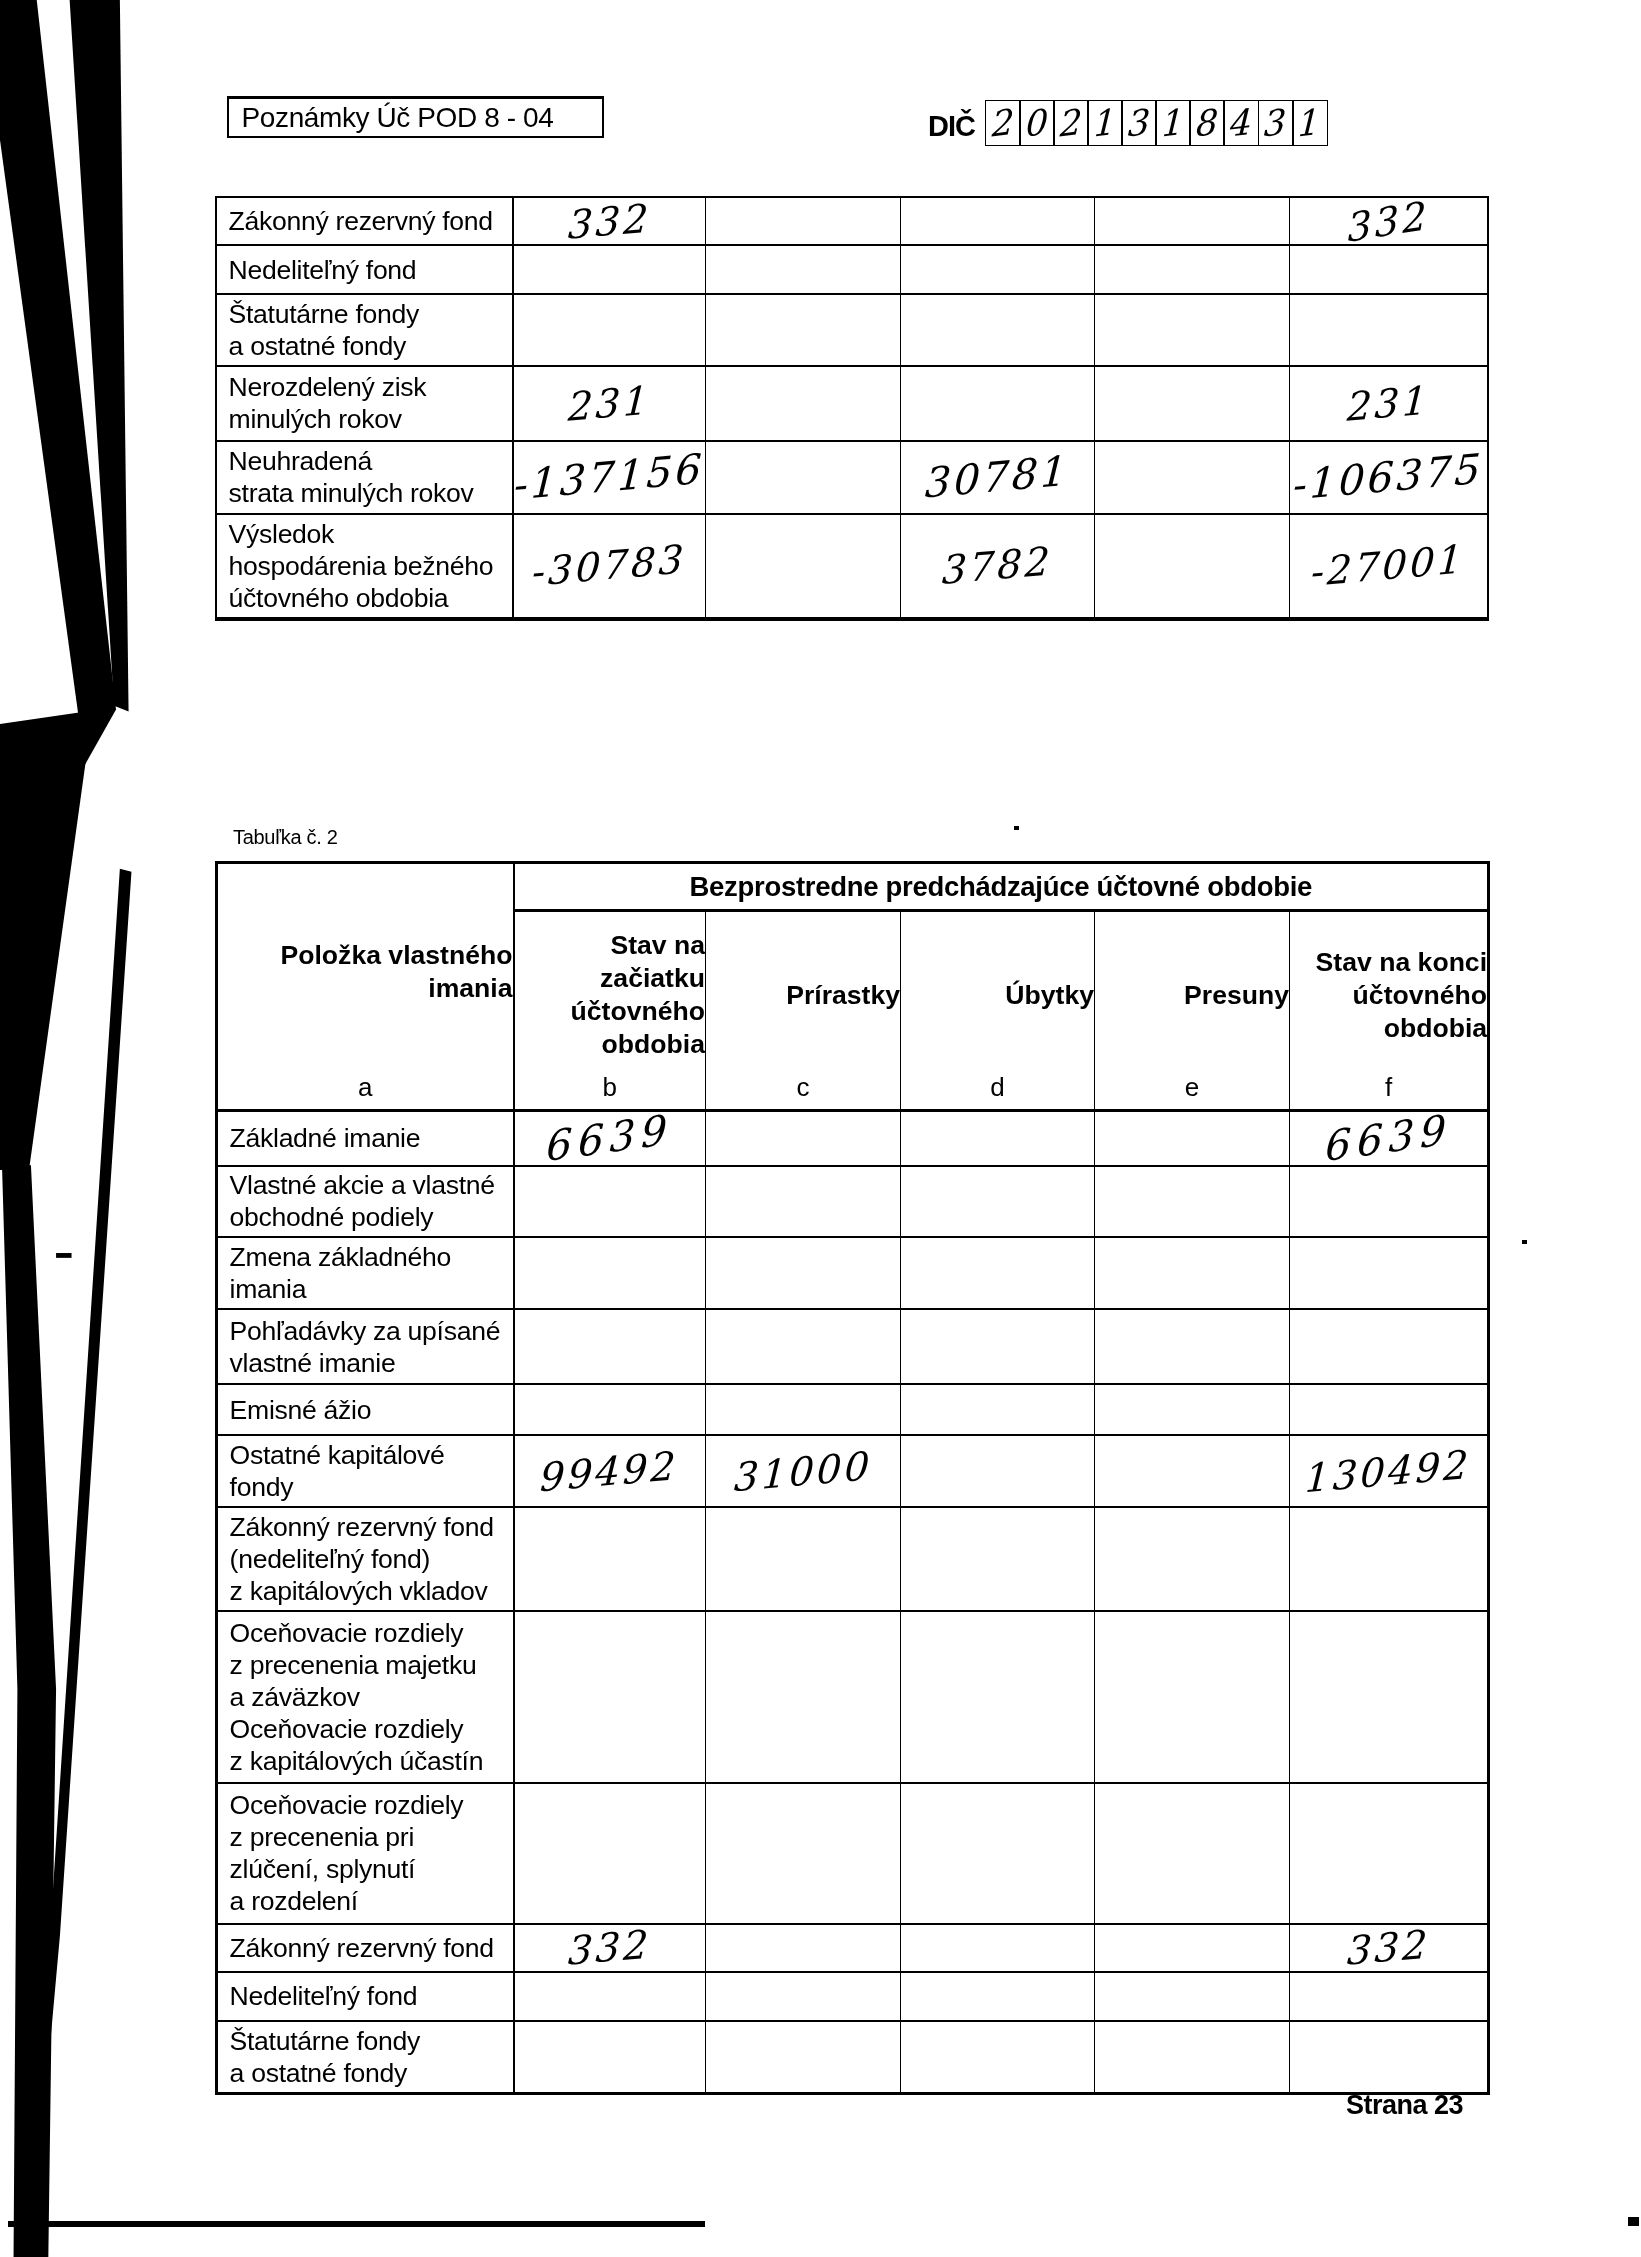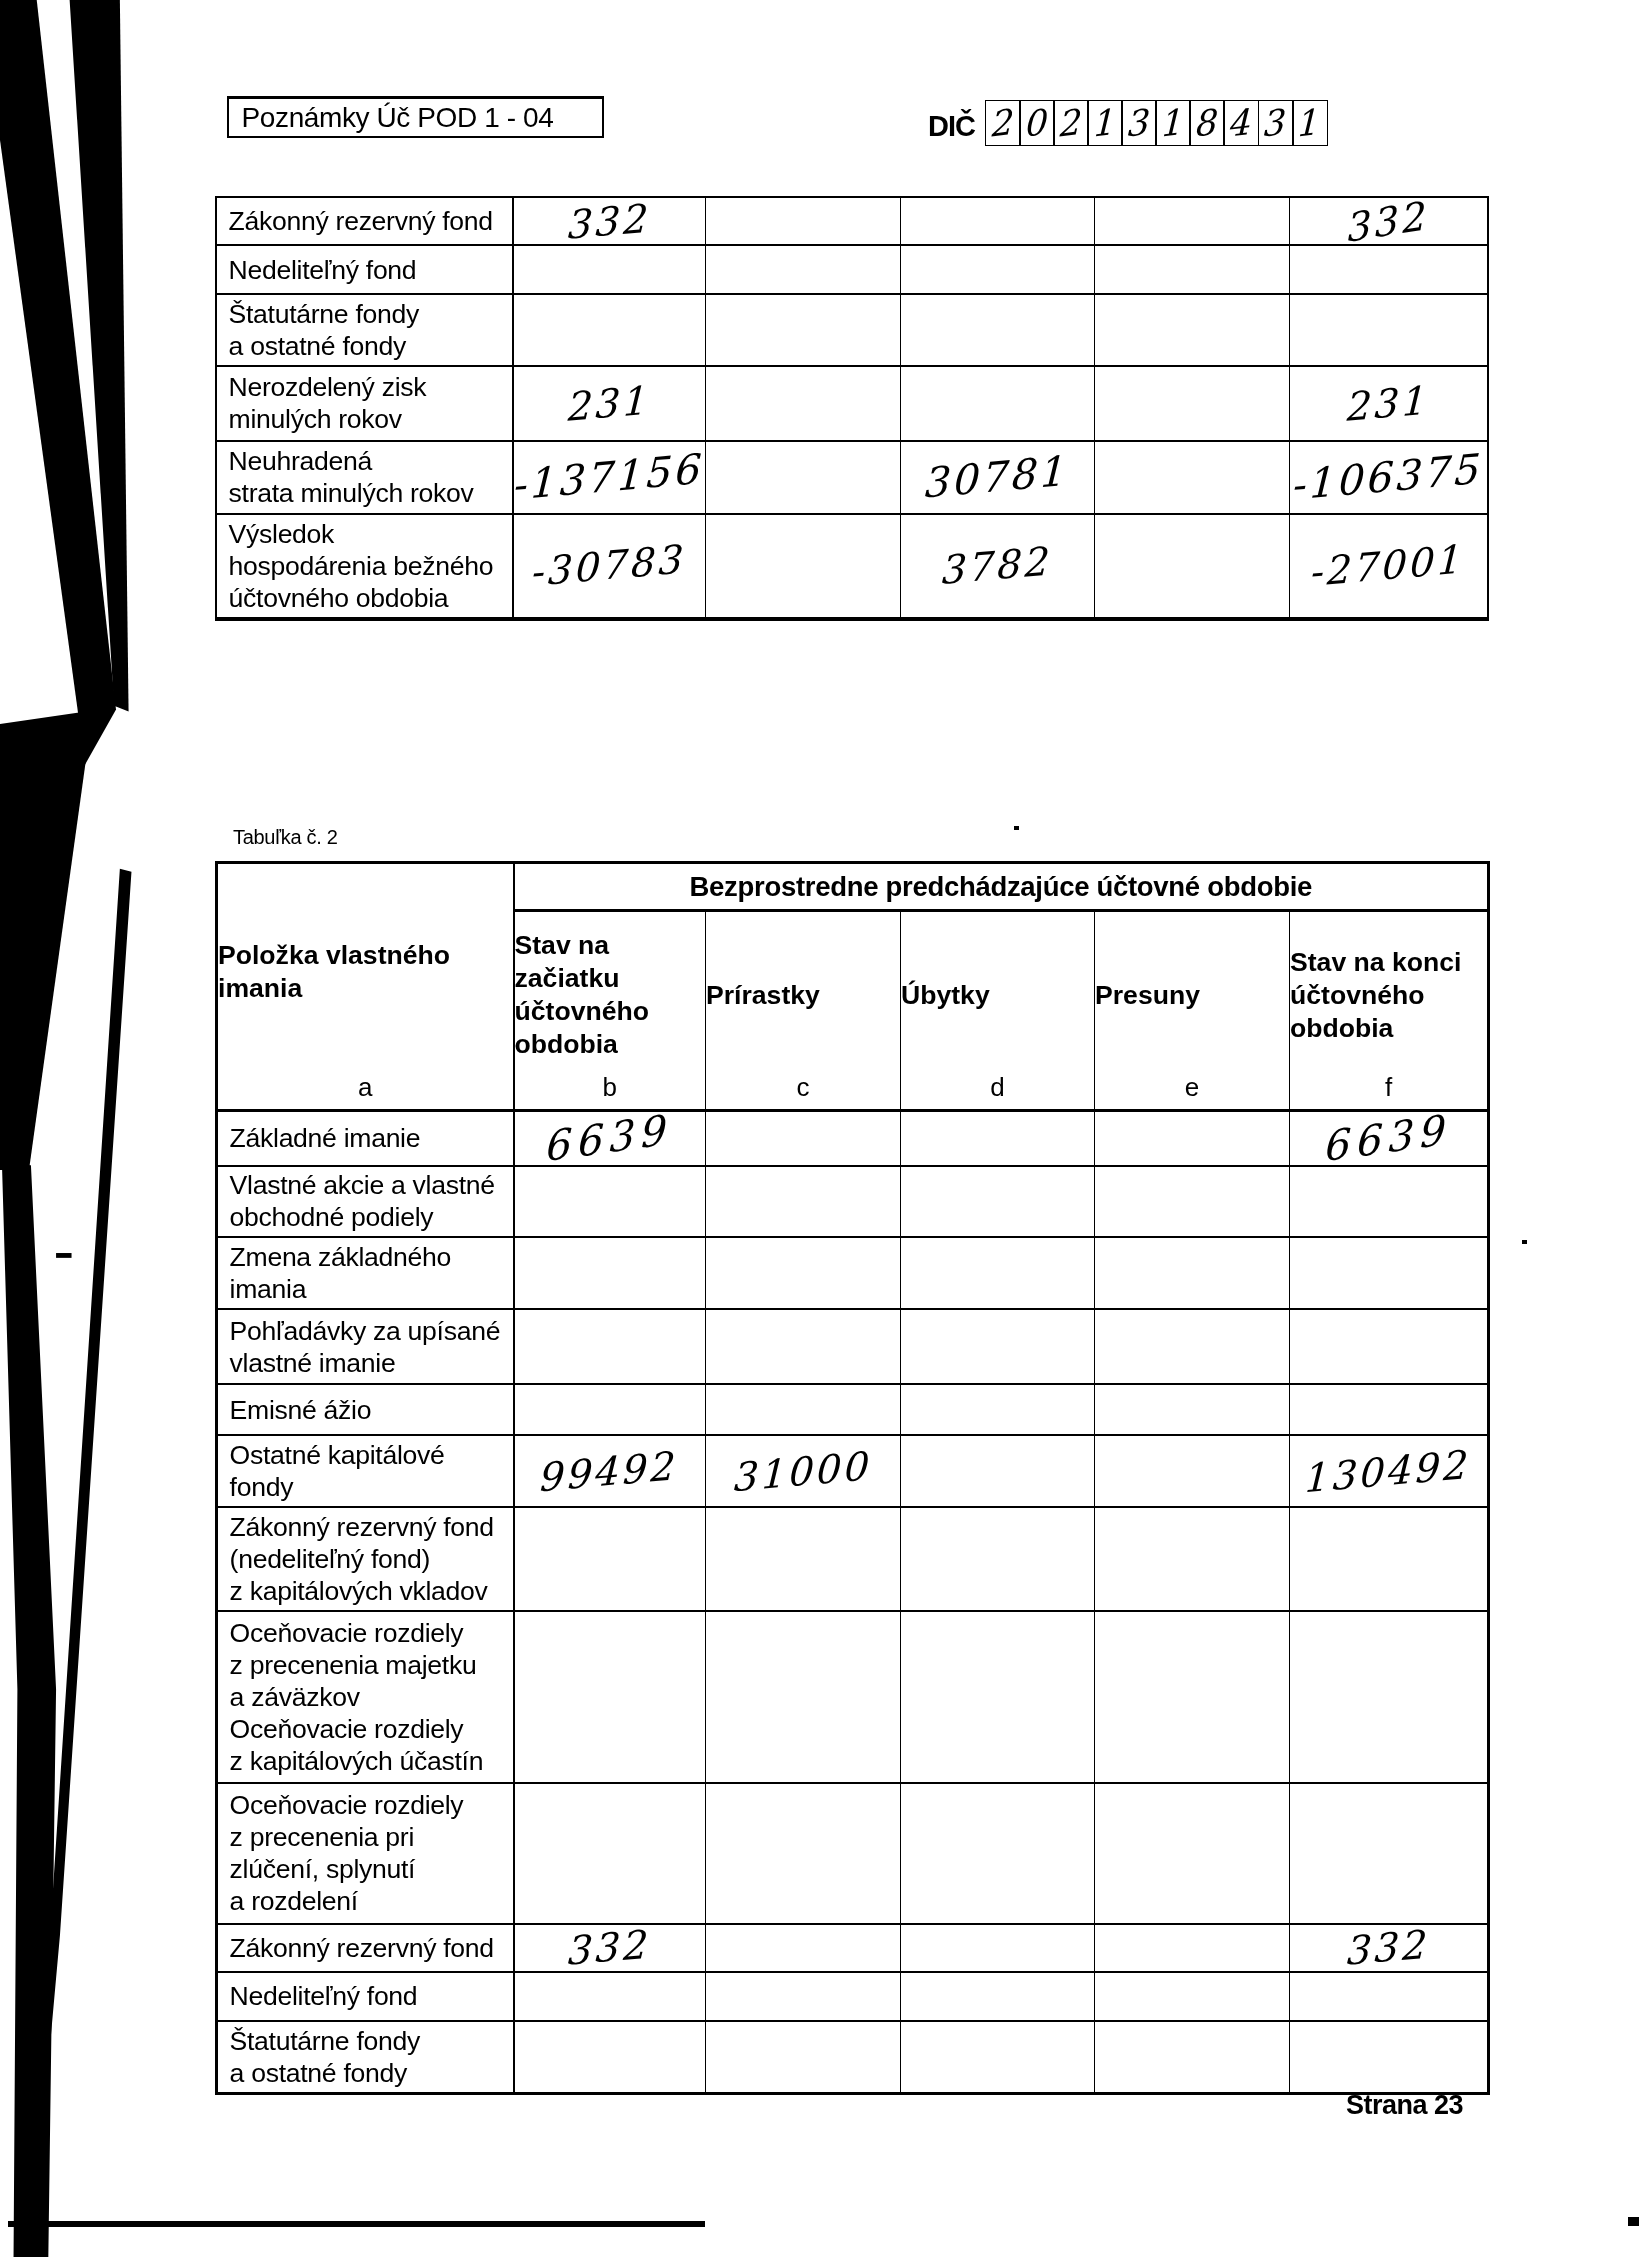--- a/index.html
+++ b/index.html
@@ -51,21 +51,21 @@
   #t2 tbody tr:nth-child(3){height:56px;}  #t2 tbody tr:nth-child(4){height:75px;}
   #t2 tbody tr:nth-child(5){height:51px;}  #t2 tbody tr:nth-child(6){height:72px;}
   #t2 tbody tr:nth-child(7){height:95px;}  #t2 tbody tr:nth-child(8){height:172px;}
   #t2 tbody tr:nth-child(9){height:141px;} #t2 tbody tr:nth-child(10){height:48px;}
   #t2 tbody tr:nth-child(11){height:49px;} #t2 tbody tr:nth-child(12){height:63px;}
 
   
   td.period{border-bottom-width:3.9px;text-align:center;font-weight:bold;font-size:27.5px;letter-spacing:-0.3px;}
   td.ahead,td.hcell{position:relative;border-bottom-width:3.9px;}
   td.ahead{border-right-width:2.9px;}
-  .htext{font-weight:bold;font-size:26.6px;line-height:33px;text-align:left;white-space:pre-line;
+  .htext{font-weight:bold;font-size:26.6px;line-height:33px;text-align:right;white-space:pre-line;
          position:absolute;left:0;right:0;top:42%;transform:translateY(-50%);}
   td.ahead .htext{top:44%;}
   .hletter{position:absolute;left:0;right:0;bottom:5.8px;text-align:center;font-size:26px;}
 
   #caption2{position:absolute;left:233px;top:826px;font-size:20px;letter-spacing:-0.3px;}
   #page-num{position:absolute;left:1346px;top:2090px;font-size:27px;font-weight:bold;letter-spacing:-0.5px;}
 
   #bottom-line{position:absolute;left:7.7px;top:2221px;width:697px;height:5.8px;background:#000;}
   #corner-mark{position:absolute;left:1628px;top:2217px;width:10.6px;height:8.7px;background:#000;}
 
@@ -91,21 +91,21 @@
     <rect x="58" y="1298" width="16" height="5" fill="#000"></rect>
   </svg>
 
   <div class="speck" style="left:1014px;top:826px;width:4.8px;height:3.9px;"></div>
   <div class="speck" style="left:1522px;top:1240px;width:4.8px;height:3.9px;"></div>
   <div class="speck" style="left:807px;top:1300px;width:3.9px;height:2.9px;"></div>
   <div class="speck" style="left:855px;top:1958px;width:4.8px;height:2.9px;"></div>
   <div class="speck" style="left:768px;top:2039px;width:3.9px;height:2.9px;"></div>
 
   <div id="title-box">
-    <div class="t">Poznámky Úč POD 1 - 04</div>
+    <div class="t">Poznámky Úč POD 8 - 04</div>
   </div>
   <div id="dic">
     <span id="dic-label">DIČ</span>
     <span id="dic-boxes">
   <span class="dbox">
           <span class="hw digit">2</span>
         </span>
 
   <span class="dbox">
           <span class="hw digit">0</span>

